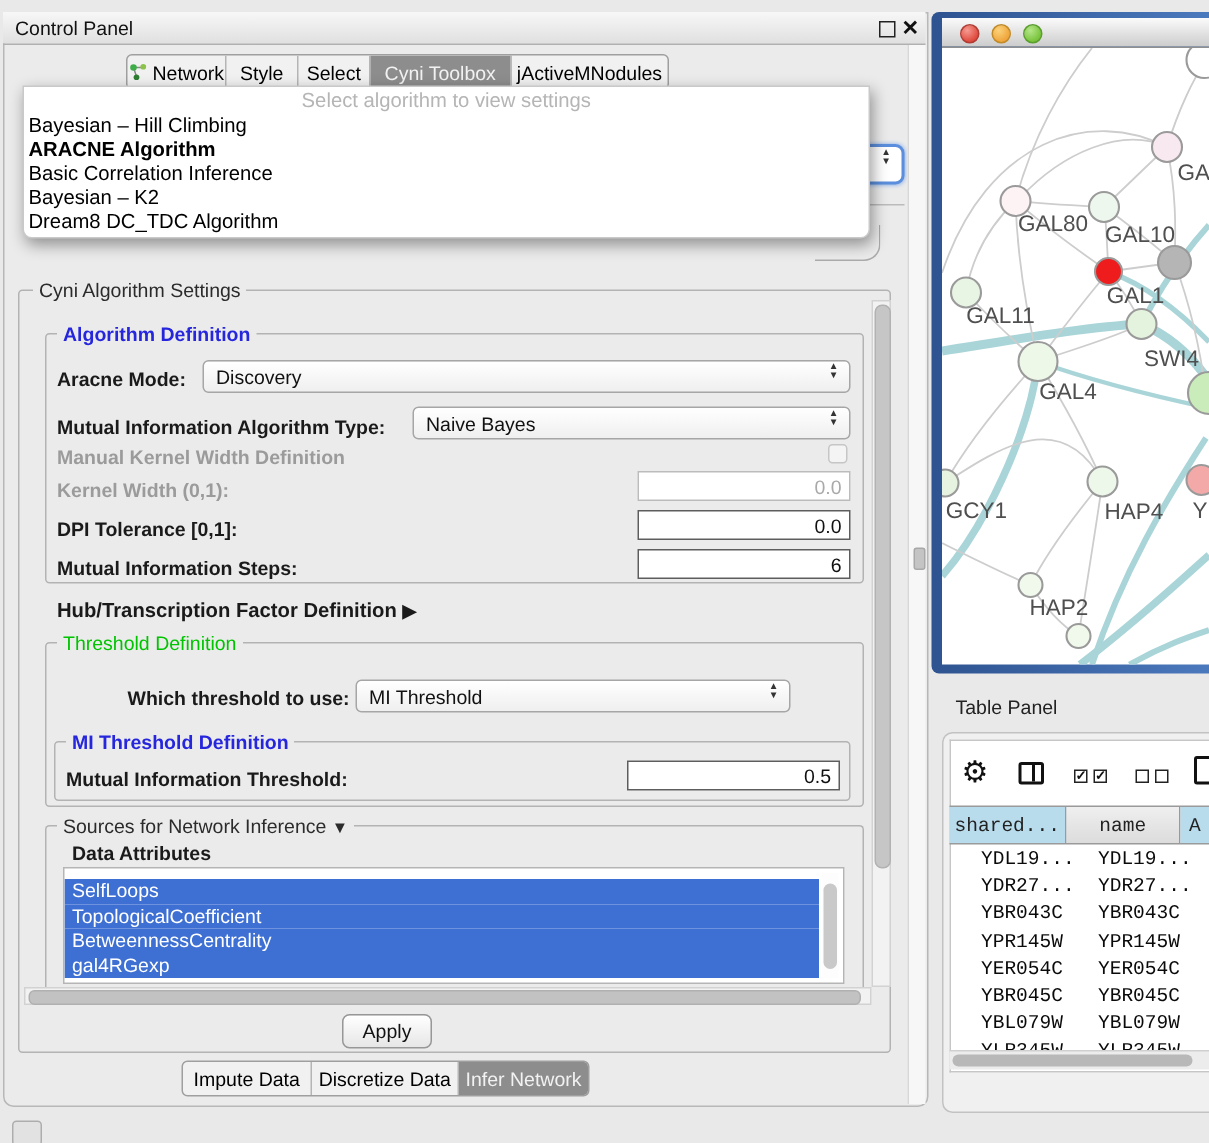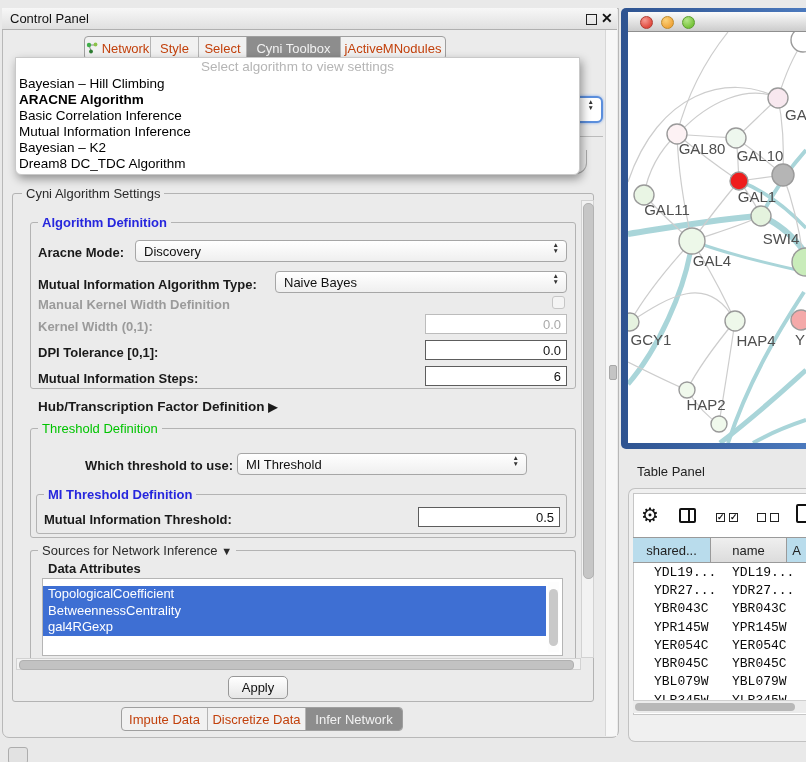--- a/index.html
+++ b/index.html
@@ -9,21 +9,21 @@
   
   .cpanel{left:2px;top:8px;width:615px;height:728px;background:#ebebeb;
           border:1px solid #b8b8b8;border-radius:0 0 7px 7px;}
   .cp-titlebar{left:2px;top:8px;width:615px;height:22px;
         background:linear-gradient(#f7f7f7,#e0e0e0);border-bottom:1px solid #b0b0b0;
         display:flex;align-items:center;font-size:13px;color:#111;padding-left:8px;box-sizing:border-box;}
   .float-btn{left:586px;top:14px;width:9px;height:9px;border:1.5px solid #222;background:transparent;}
   .close-btn{left:601px;top:10px;font-size:14px;font-weight:bold;color:#111;}
   
   .tabstrip{display:flex;height:22px;border:1px solid #9f9f9f;border-radius:4px;overflow:hidden;background:#f1f1f1;}
-  .tab{display:flex;align-items:center;justify-content:center;gap:4px;font-size:13px;color:#c2410c;
+  .tab{display:flex;align-items:center;justify-content:center;gap:4px;font-size:13px;color:#000000;
        border-right:1px solid #b5b5b5;box-sizing:border-box;}
   .tab:last-child{border-right:none;}
   .tab.sel{background:#8d8d8d;color:#f2f2f2;}
   
   .popup{left:15px;top:57px;width:563px;background:#fff;border:1px solid #c9c9c9;
          border-radius:0 0 6px 6px;box-shadow:2px 4px 10px rgba(0,0,0,0.38);z-index:50;padding-bottom:2px;}
   .dd-prompt{height:18px;text-align:center;color:#b5b5b5;font-size:13.5px;line-height:17px;}
   .dd-item{font-size:13.5px;line-height:16px;padding-left:3px;color:#000;white-space:nowrap;}
   .dd-item.bold{font-weight:bold;}
   
@@ -73,21 +73,21 @@
   .tp-white{left:633px;top:493px;width:173px;height:222px;background:#fff;border:1px solid #c6c6c6;border-right:none;box-sizing:border-box;}
   .gear{font-size:20px;color:#111;line-height:20px;}
   .split-icon{width:17px;height:15px;border:2px solid #111;border-radius:2px;box-sizing:border-box;position:relative;}
   .split-icon::after{content:"";position:absolute;left:50%;top:0;bottom:0;width:2px;background:#111;}
   .cb{position:absolute;width:9px;height:9px;border:1.5px solid #222;box-sizing:border-box;font-size:9px;
       line-height:7px;text-align:center;color:#111;font-weight:bold;}
   .doc-icon{width:14px;height:19px;border:2px solid #111;border-radius:2px;box-sizing:border-box;background:#fff;}
   .thead{position:absolute;display:flex;height:26px;font-size:13px;color:#222;
          border-top:1px solid #9a9a9a;border-bottom:1px solid #9a9a9a;box-sizing:border-box;}
   .th{display:flex;align-items:center;justify-content:center;border-right:1px solid #9a9a9a;box-sizing:border-box;
-      background:linear-gradient(#efefef,#dcdcdc);}
+      background:linear-gradient(#efefef,#dcdcdc);font-family:Liberation Mono, monospace;}
   .th.hl{background:#b9dcec;}
   .trow{display:flex;height:18.3px;font-size:13px;color:#0a0a0a;align-items:center;}
   .tcell{white-space:nowrap;overflow:hidden;box-sizing:border-box;}
   
   .frag-combo-blue{left:574px;top:96px;width:29px;height:27px;background:#fff;border:2px solid #5b8edc;
                    border-radius:6px;box-shadow:0 0 3px #7fa8e8;box-sizing:border-box;}
   .frag-combo-bot{left:543px;top:150px;width:44px;height:24px;border:1px solid #ababab;border-top:none;
                   border-left:none;border-radius:0 0 11px 0;box-sizing:border-box;}
   .mini-btn{left:8px;top:747px;width:18px;height:15px;border:1px solid #adadad;border-radius:3px;background:#e2e2e2;}
   svg text{font-family:"Liberation Sans",sans-serif;}
@@ -193,20 +193,21 @@
 
 <div class="gb" style="left:30px;top:550px;width:546px;height:108px;border-bottom:none;border-radius:3px 3px 0 0;"></div>
 <div class="gb-label" style="left:38px;top:543px;">
   <span>Sources for Network Inference</span>
   <span style="font-size:11px;"> ▼</span>
 </div>
 <div class="lbl" style="left:48px;top:561px;">Data Attributes</div>
 
 <div class="abs attr-list">
   <div id="attr-list">
+      <div class="attr-item">SelfLoops</div>
       <div class="attr-item">TopologicalCoefficient</div>
       <div class="attr-item">BetweennessCentrality</div>
       <div class="attr-item">gal4RGexp</div>
     </div>
   <div class="attr-scroll">
       <div class="attr-thumb"></div>
     </div>
 </div>
 
 <div class="abs vscroll">
@@ -220,36 +221,35 @@
   <span>Apply</span>
 </div>
 
 <div class="abs tabstrip" style="left:121px;top:707px;">
   <div class="tab" style="width:86px;">
       <span>Impute Data</span>
     </div>
   <div class="tab" style="width:98px;">
       <span>Discretize Data</span>
     </div>
-  <div class="tab sel" style="width:96px;">
+  <div class="tab sel" style="width:86px;">
       <span>Infer Network</span>
     </div>
 </div>
 
 <div class="abs divider"></div>
 <div class="abs div-handle"></div>
 <div class="abs mini-btn"></div>
 
 <div class="abs popup">
   <div class="dd-prompt">Select algorithm to view settings</div>
   <div id="dropdown-list">
       <div class="dd-item">Bayesian – Hill Climbing</div>
       <div class="dd-item bold">ARACNE Algorithm</div>
       <div class="dd-item">Basic Correlation Inference</div>
-      <div class="dd-item">Mutual Information Inference</div>
       <div class="dd-item">Bayesian – K2</div>
       <div class="dd-item">Dream8 DC_TDC Algorithm</div>
     </div>
 </div>
 
 <div class="abs netframe"></div>
 <div class="abs net-title"></div>
 <div class="tl" style="left:640px;background:radial-gradient(circle at 35% 30%,#f59b92,#e04b3f 70%);border:1px solid #b03c33;"></div>
 <div class="tl" style="left:661px;background:radial-gradient(circle at 35% 30%,#fbd27a,#f0a63d 70%);border:1px solid #c08a28;"></div>
 <div class="tl" style="left:682px;background:radial-gradient(circle at 35% 30%,#b5e68a,#79c43c 70%);border:1px solid #5a9e2e;"></div>

